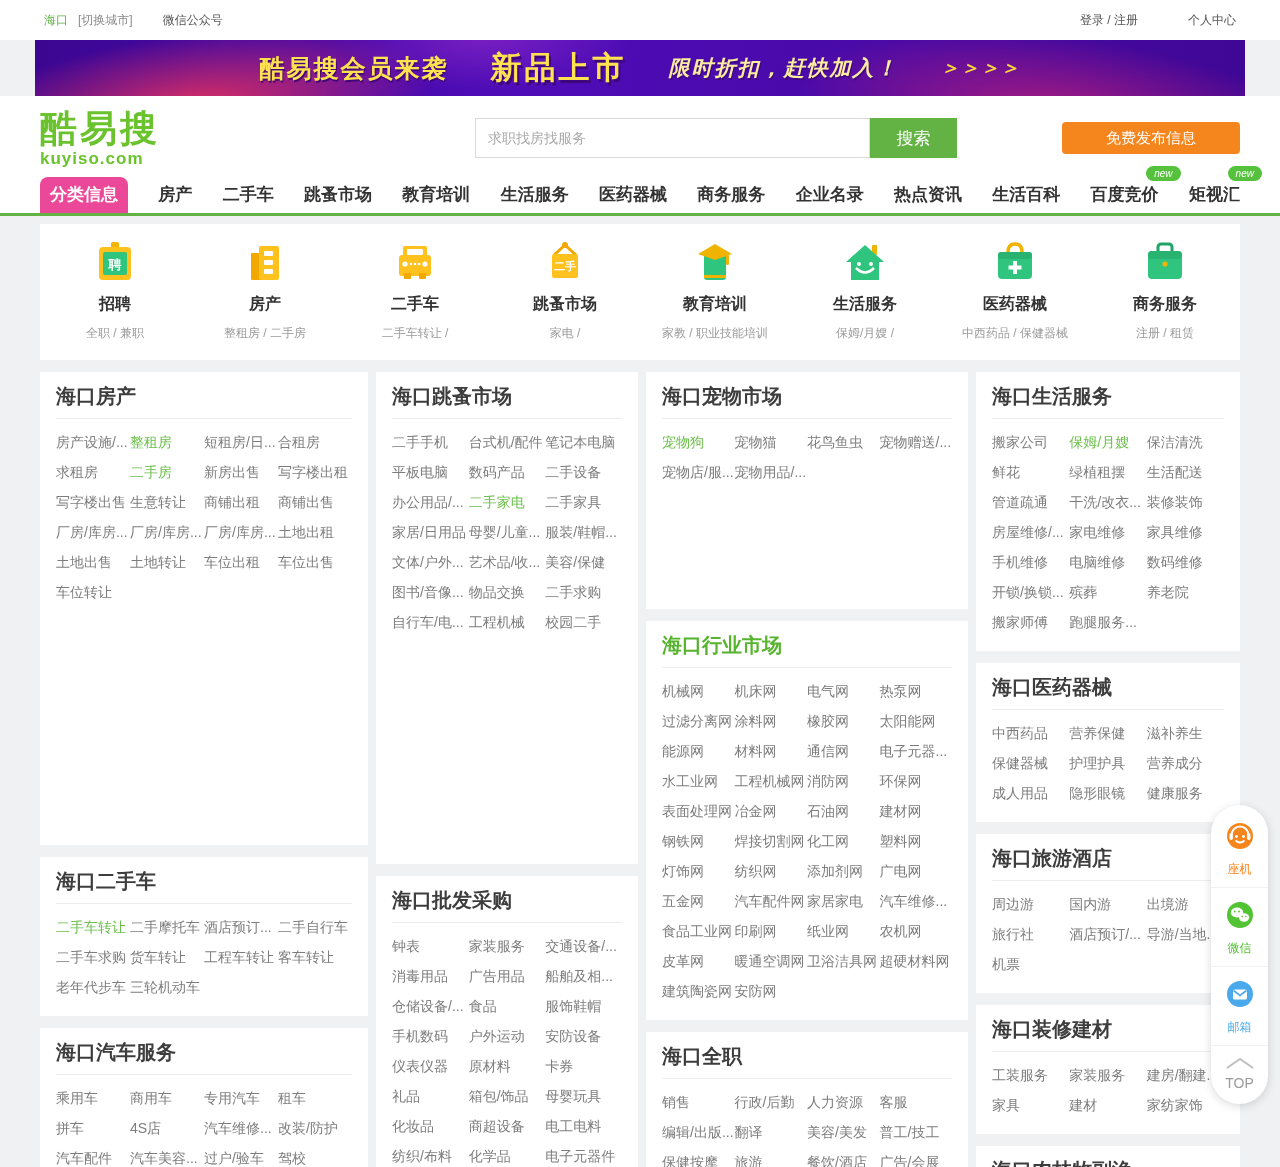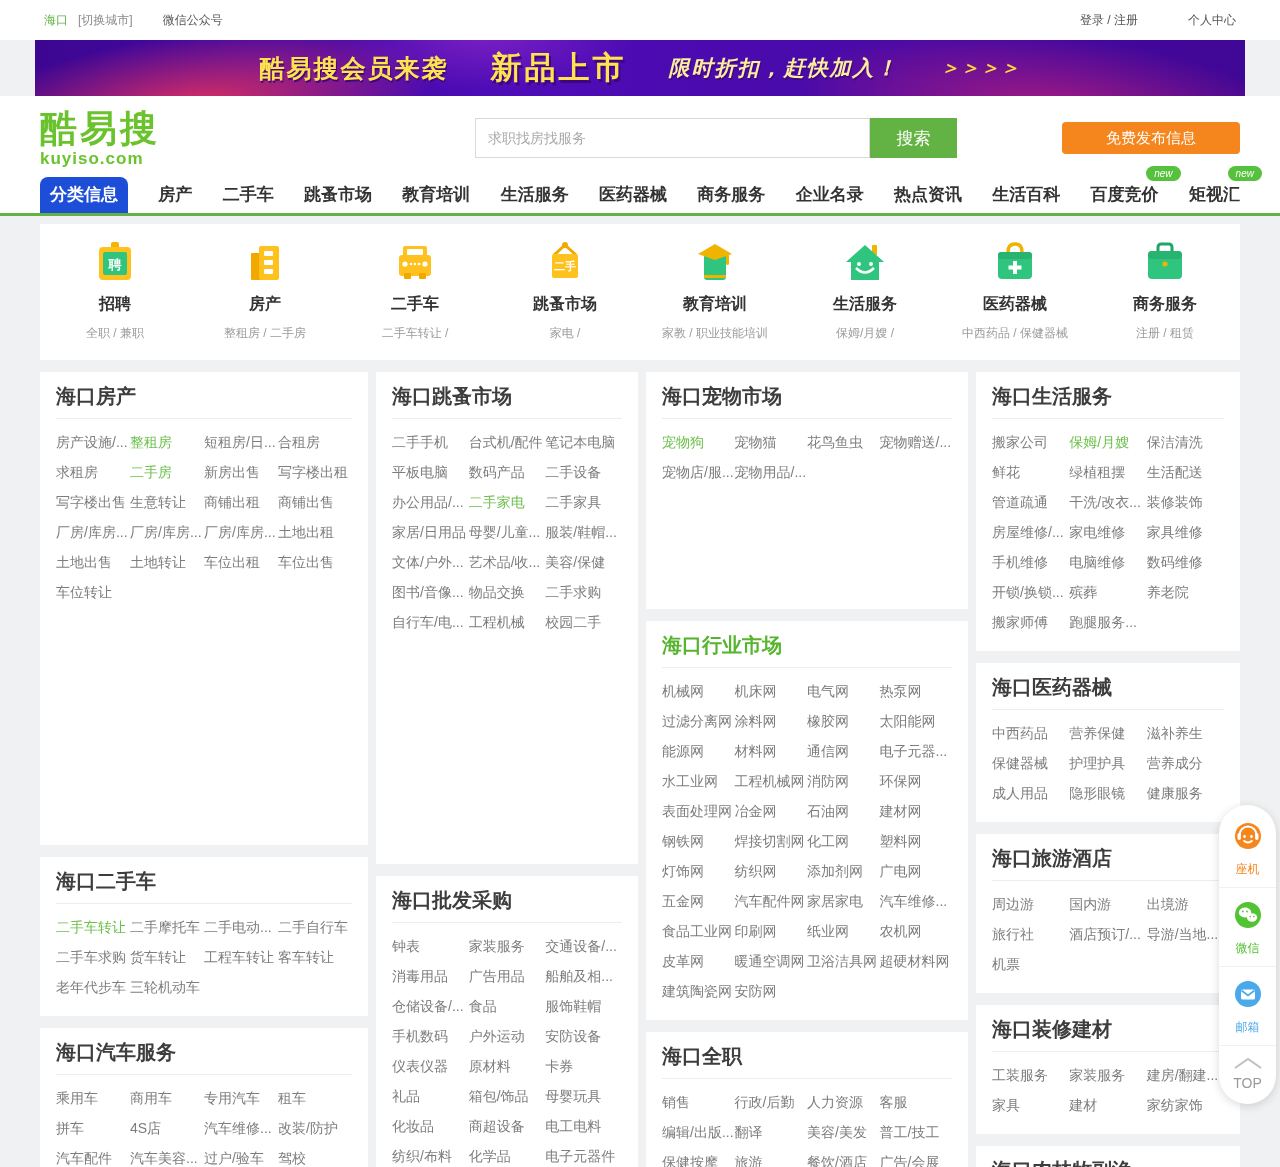--- a/index.html
+++ b/index.html
@@ -27,21 +27,21 @@
 .logo .t{font-size:37px;font-weight:900;color:#6ac32d;letter-spacing:3px;display:block;}
 .logo .d{font-size:17px;font-weight:bold;color:#6ac32d;letter-spacing:1px;display:block;margin-top:3px;}
 .search{display:flex;margin-left:265px;}
 .search input{width:395px;height:40px;border:1px solid #d9d9d9;padding:0 12px;font-size:14px;outline:none;color:#333;background:#fff;}
 .search input::placeholder{color:#a9a9a9;}
 .search .sbtn{width:87px;height:40px;background:#62b344;color:#fff;font-size:17px;border:none;cursor:pointer;}
 .post-btn{margin-left:auto;width:178px;height:32px;background:#f5851d;color:#fff;font-size:15px;border:none;border-radius:4px;cursor:pointer;}
 
 .nav{background:#fff;border-bottom:3px solid #62b344;padding:0 40px;display:flex;justify-content:space-between;align-items:flex-end;height:36px;}
 .nav-item{font-size:17px;font-weight:bold;color:#333;height:36px;line-height:36px;position:relative;cursor:pointer;white-space:nowrap;}
-.nav-item.active{background:#1d4ed8;color:#fff;border-radius:8px 8px 0 0;padding:0 10px;}
+.nav-item.active{background:#ec4899;color:#fff;border-radius:8px 8px 0 0;padding:0 10px;}
 .nav-item .badge{position:absolute;top:-11px;right:-22px;background:#55c13c;color:#fff;font-size:10px;font-weight:normal;padding:2px 8px;border-radius:9px;line-height:11px;}
 
 .cats{margin:8px 40px 0;background:#fff;height:136px;display:flex;}
 .cat{flex:1;display:flex;flex-direction:column;align-items:center;padding-top:16px;cursor:pointer;}
 .cat .icon{width:46px;height:46px;display:flex;align-items:center;justify-content:center;}
 .cat .name{font-size:16px;font-weight:bold;color:#333;margin-top:8px;}
 .cat .sub{font-size:12px;color:#9b9b9b;margin-top:10px;white-space:nowrap;}
 
 .main{margin:12px 40px 0;display:flex;gap:8px;align-items:flex-start;}
 .col{display:flex;flex-direction:column;gap:12px;}
@@ -49,21 +49,21 @@
 .card{background:#fff;padding:12px 16px 14px;width:100%;}
 .card h2{font-size:20px;line-height:24px;font-weight:bold;color:#3d3d3d;padding-bottom:10px;border-bottom:1px solid #ededed;margin-bottom:8px;white-space:nowrap;}
 .card.green-title h2{color:#56b42e;}
 .links{display:grid;font-size:14px;line-height:30px;}
 .links a{color:#7d7d7d;white-space:nowrap;overflow:visible;}
 .links a.green{color:#6bbf4a;}
 .cols4{grid-template-columns:repeat(4,minmax(0,1fr));}
 .cols3{grid-template-columns:repeat(3,minmax(0,1fr));}
 .h473{height:473px}.h492{height:492px}.h237{height:237px}
 
-.float{position:absolute;top:805px;right:4px;width:57px;background:#fff;border-radius:29px;box-shadow:0 2px 10px rgba(0,0,0,.15);padding:4px 0;z-index:10;}
+.float{position:absolute;top:805px;right:12px;width:57px;background:#fff;border-radius:29px;box-shadow:0 2px 10px rgba(0,0,0,.15);padding:4px 0;z-index:10;}
 .fitem{display:flex;flex-direction:column;align-items:center;padding:10px 0 9px;border-bottom:1px solid #f1f1f1;cursor:pointer;}
 .fitem:last-child{border-bottom:none;}
 .fitem .flabel{font-size:12px;margin-top:4px;}
 .fitem.phone .flabel{color:#f5851d}
 .fitem.wx .flabel{color:#52c332}
 .fitem.mail .flabel{color:#4aa9ea}
 .fitem.gotop .flabel{color:#9a9a9a;font-size:14px;margin-top:1px;}
 </style>
 </head>
 <body>
@@ -289,21 +289,21 @@
           <a>车位出租</a>
           <a>车位出售</a>
           <a>车位转让</a>
         </div>
     </div>
     <div class="card">
       <h2>海口二手车</h2>
       <div class="links cols4">
           <a class="green">二手车转让</a>
           <a>二手摩托车</a>
-          <a>二手电动...</a>
+          <a>酒店预订...</a>
           <a>二手自行车</a>
           <a>二手车求购</a>
           <a>货车转让</a>
           <a>工程车转让</a>
           <a>客车转让</a>
           <a>老年代步车</a>
           <a>三轮机动车</a>
         </div>
     </div>
     <div class="card">

